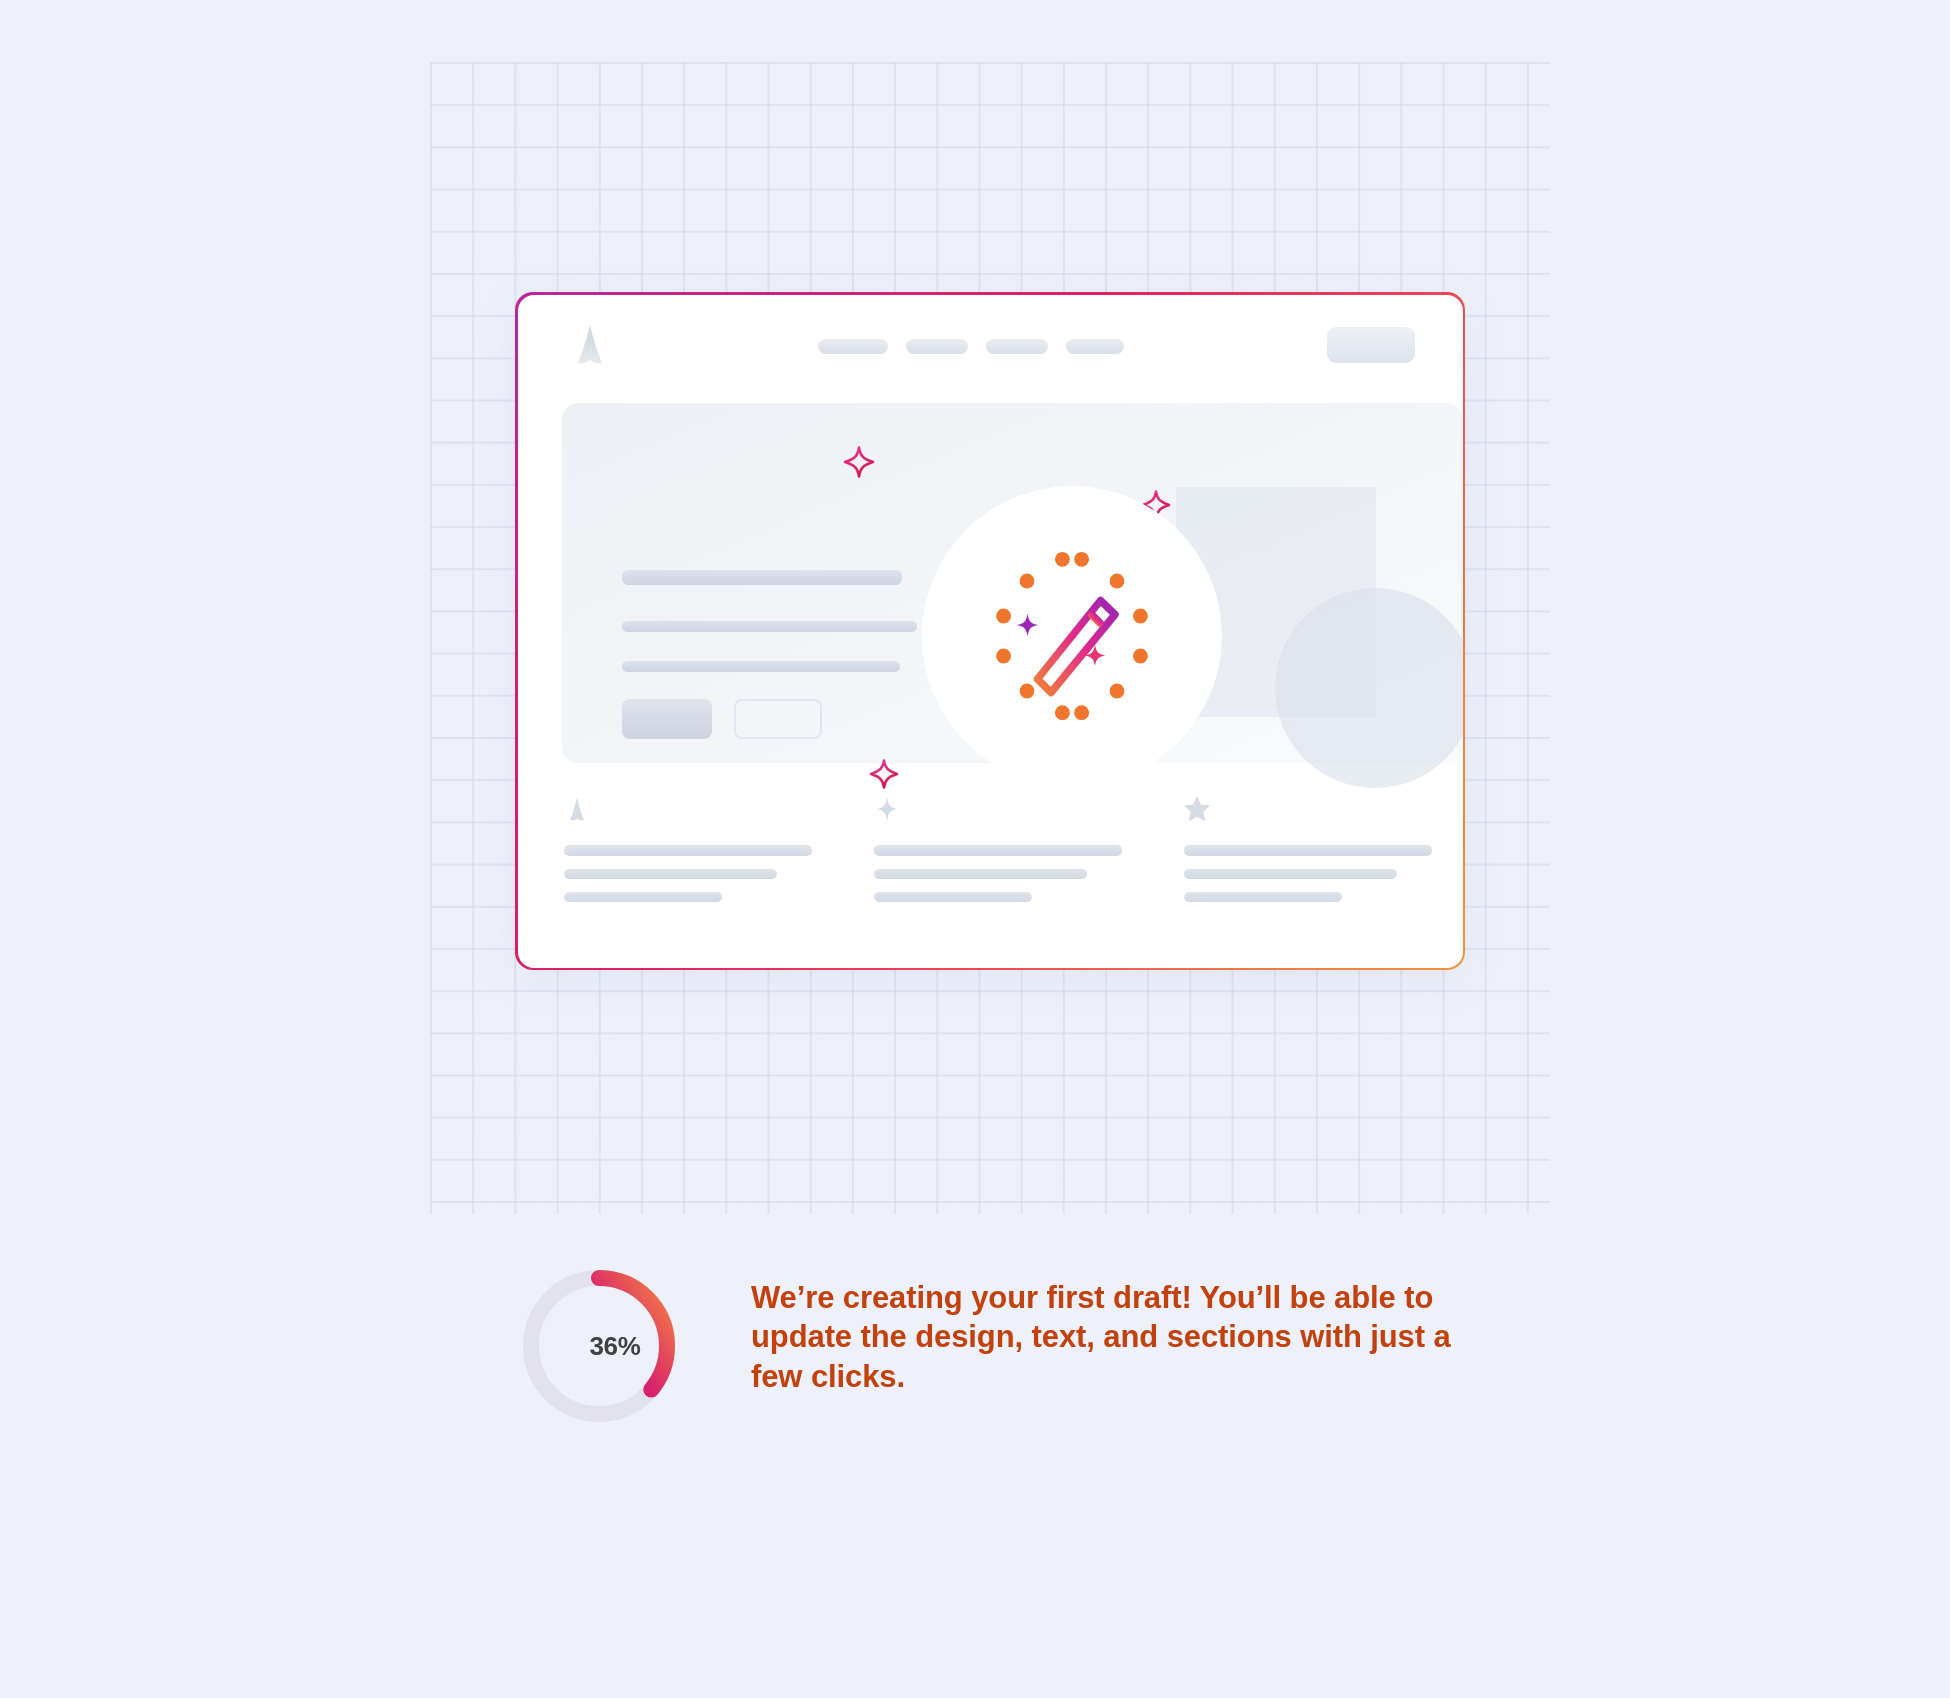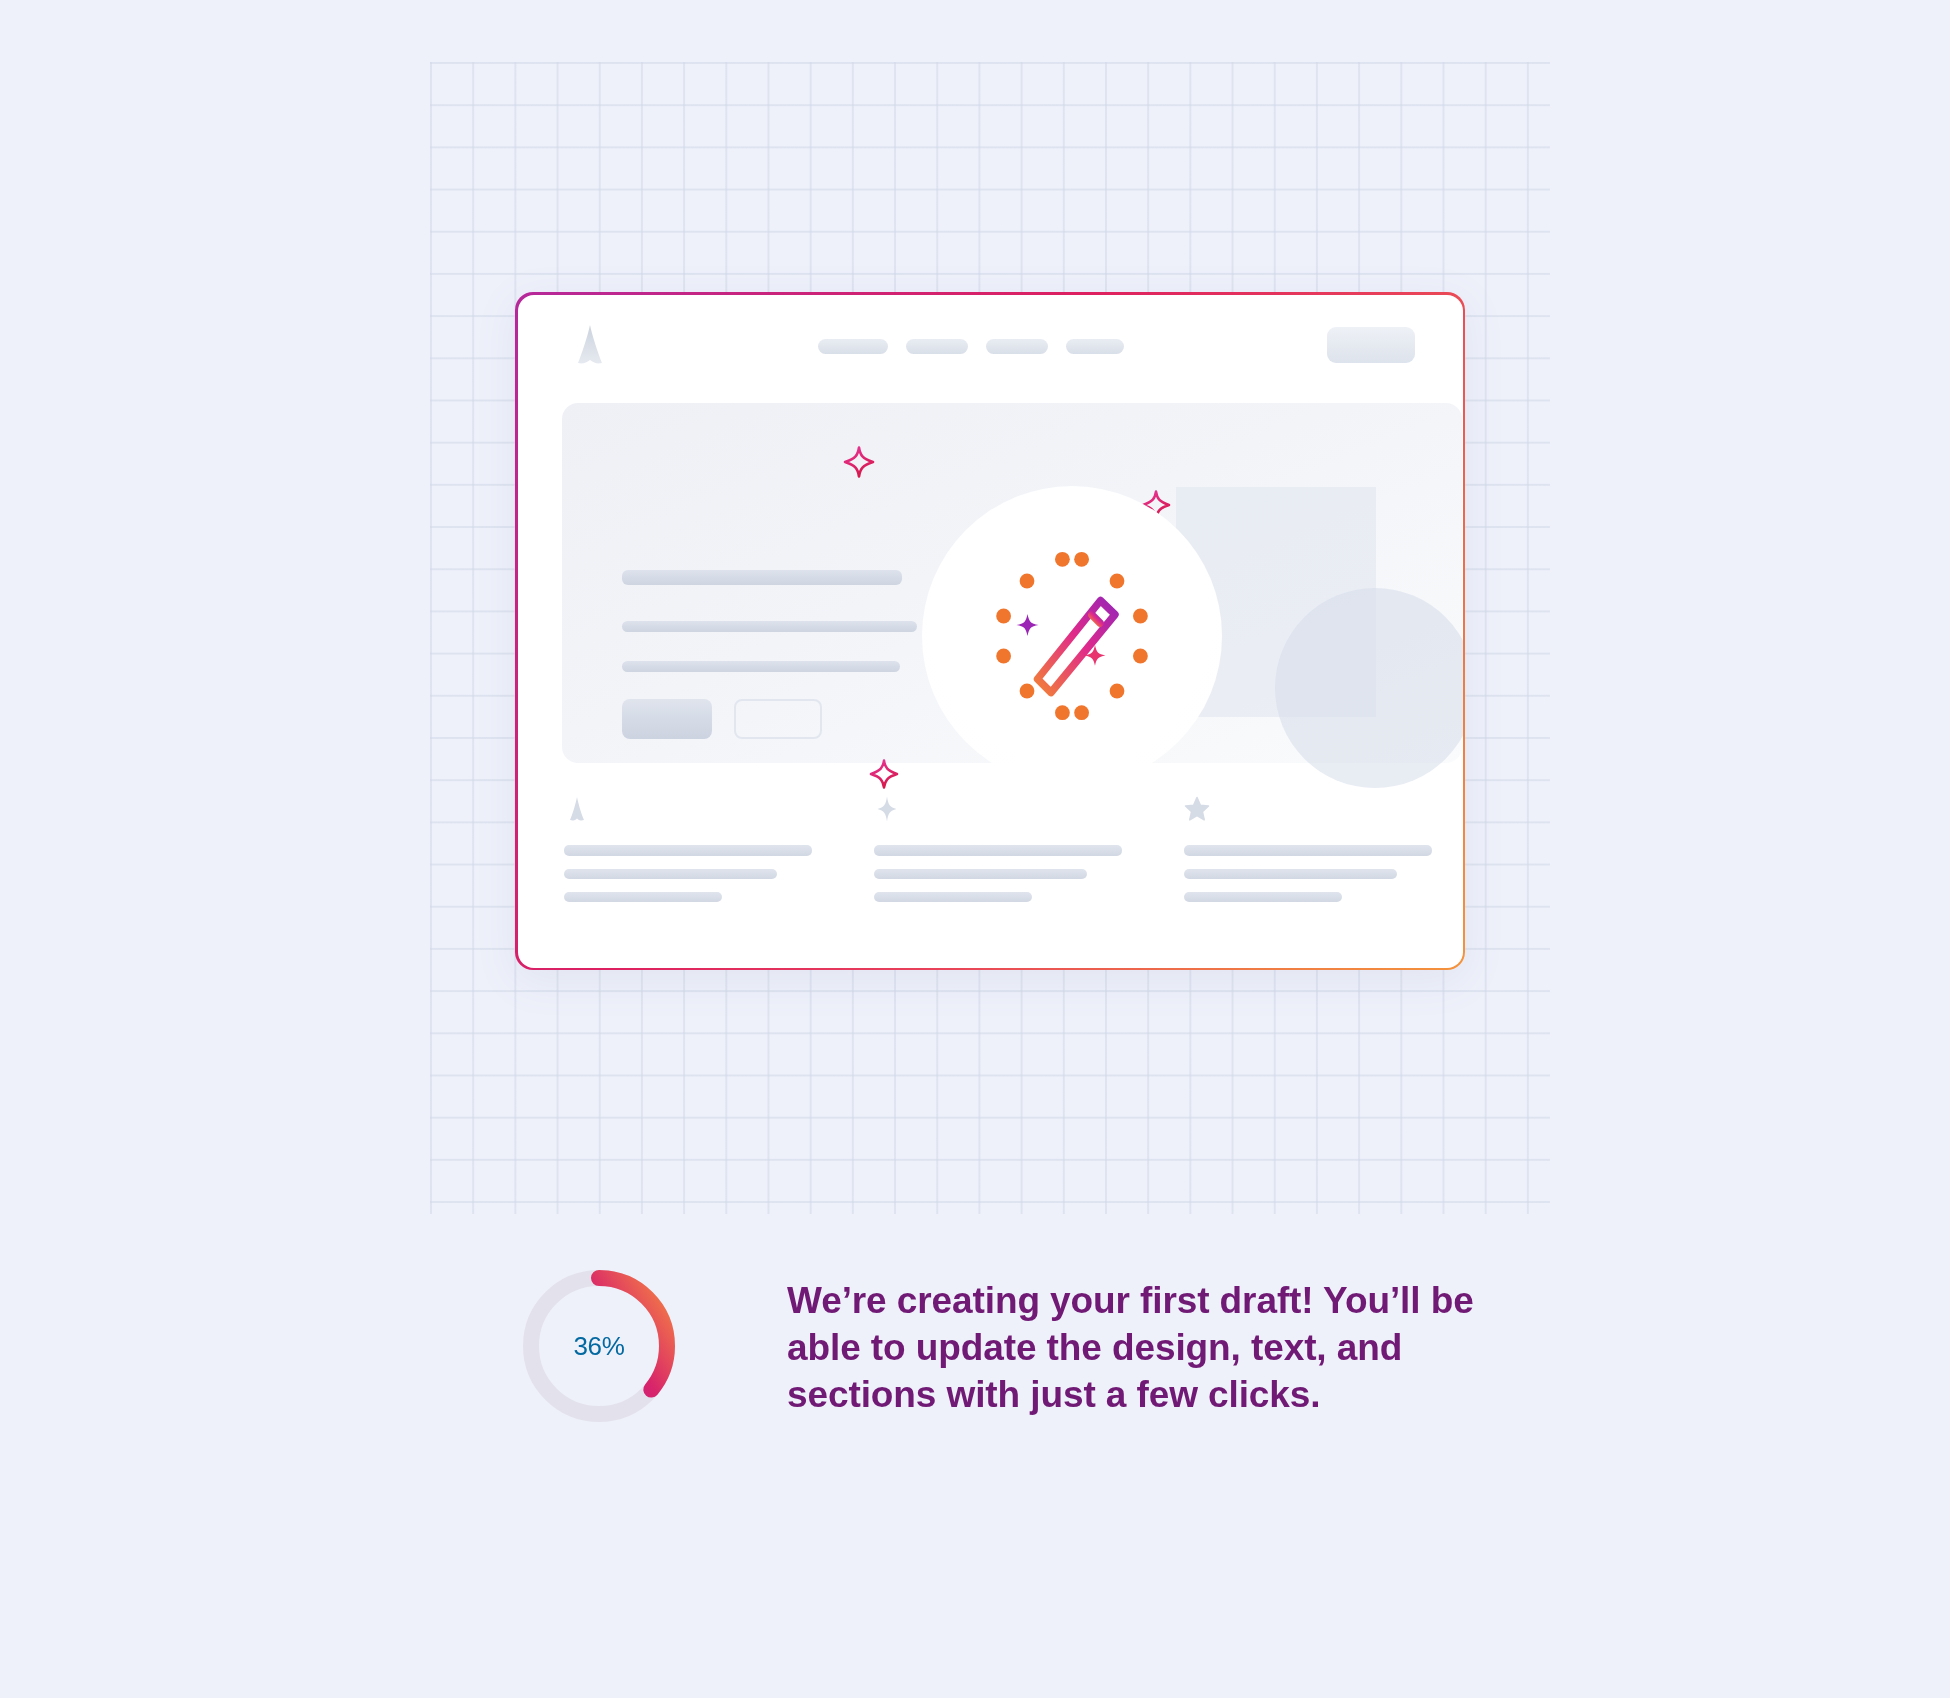--- a/index.html
+++ b/index.html
@@ -214,39 +214,39 @@
     gap: 0;
   }
   .ring-wrap {
     position: relative;
     width: 168px;
     height: 168px;
     flex: none;
   }
   .ring-label {
     position: absolute;
-    left: 0; top: 0;
+    left: 16px; top: 0;
     width: 168px;
     height: 168px;
     display: flex;
     align-items: center;
     justify-content: center;
     font-size: 26px;
-    font-weight: 400;
-    color: #0369a1;
+    font-weight: 700;
+    color: #404040;
     letter-spacing: -0.3px;
   }
   .progress-copy {
-    margin-left: 104px;
+    margin-left: 68px;
     margin-top: 16px;
     max-width: 740px;
-    font-size: 37px;
+    font-size: 31px;
     line-height: 1.27;
     font-weight: 600;
-    color: #701a75;
+    color: #c2410c;
     letter-spacing: -0.1px;
   }
 </style>
 </head>
 <body>
 
 <div class="grid-backdrop"></div>
 
 <div class="illus-card">
   <div class="illus-card-inner">

